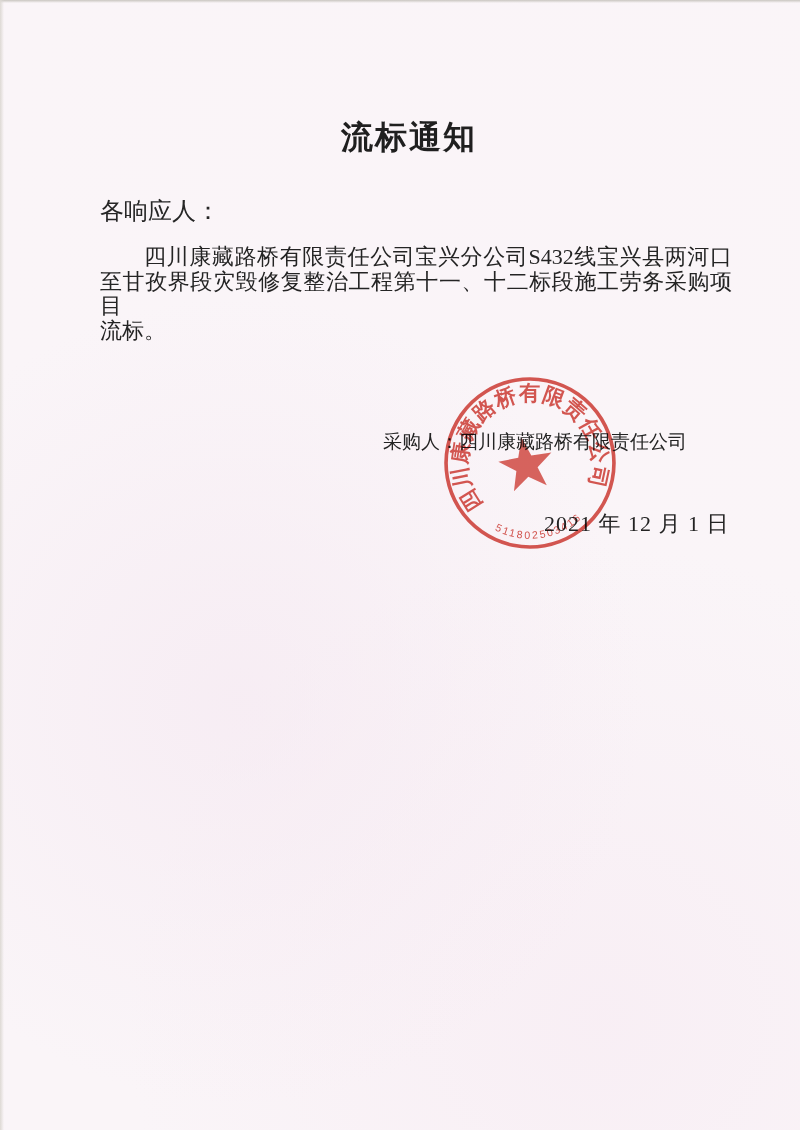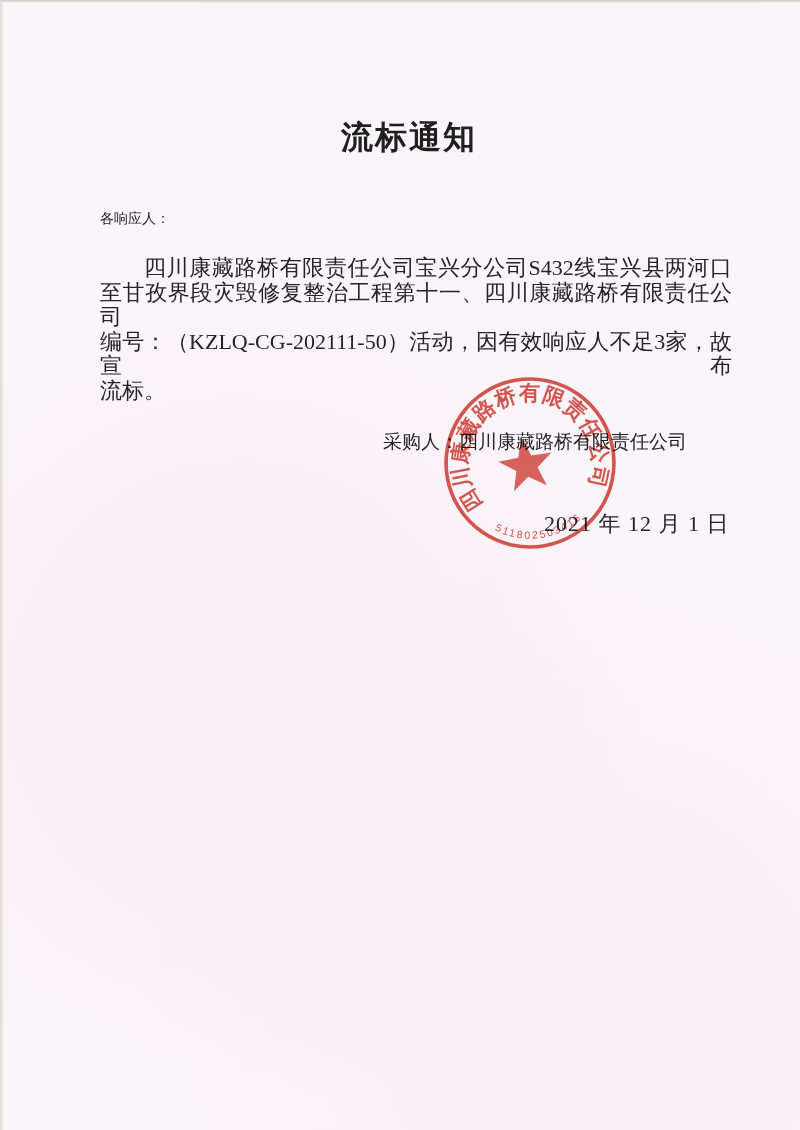--- a/index.html
+++ b/index.html
@@ -36,27 +36,27 @@
     top: 116px; left: 0; right: 0;
     text-align: center;
     transform: translateX(9px);
     font-size: 32px;
     font-weight: bold;
     letter-spacing: 2px;
     color: #1f1f1f;
   }
   .salutation {
     position: absolute;
-    top: 206px; left: 100px;
-    font-size: 14px;
+    top: 198px; left: 100px;
+    font-size: 24px;
     line-height: 26px;
   }
   .body-text {
     position: absolute;
-    top: 256px; left: 100px;
+    top: 245px; left: 100px;
     width: 632px;
     font-size: 22px;
     line-height: 24.6px;
     color: #242424;
   }
   .body-line { width: 100%; }
   .body-line.justify {
     text-align: justify;
     text-align-last: justify;
   }
@@ -113,22 +113,21 @@
 <div class="page">
   <div class="edge-top"></div>
   <div class="edge-left"></div>
 
   <div class="doc-title">流标通知</div>
 
   <div class="salutation">各响应人：</div>
 
   <div class="body-text">
     <div class="body-line justify indent">四川康藏路桥有限责任公司宝兴分公司S432线宝兴县两河口</div>
-    <div class="body-line justify">至甘孜界段灾毁修复整治工程第十一、四川康藏路桥有限责任公司</div>
-    <div class="body-line justify">编号：（KZLQ-CG-202111-50）活动，因有效响应人不足3家，故宣布</div>
+    <div class="body-line justify">至甘孜界段灾毁修复整治工程第十一、十二标段施工劳务采购项目</div>
     <div class="body-line">流标。</div>
   </div>
 
   <div class="purchaser-line">采购人：四川康藏路桥有限责任公司</div>
 
   <div class="date-line">2021 年 12 月 1 日</div>
 
   <div class="seal">
     <svg viewBox="0 0 176 176" xmlns="http://www.w3.org/2000/svg">
       <defs>

